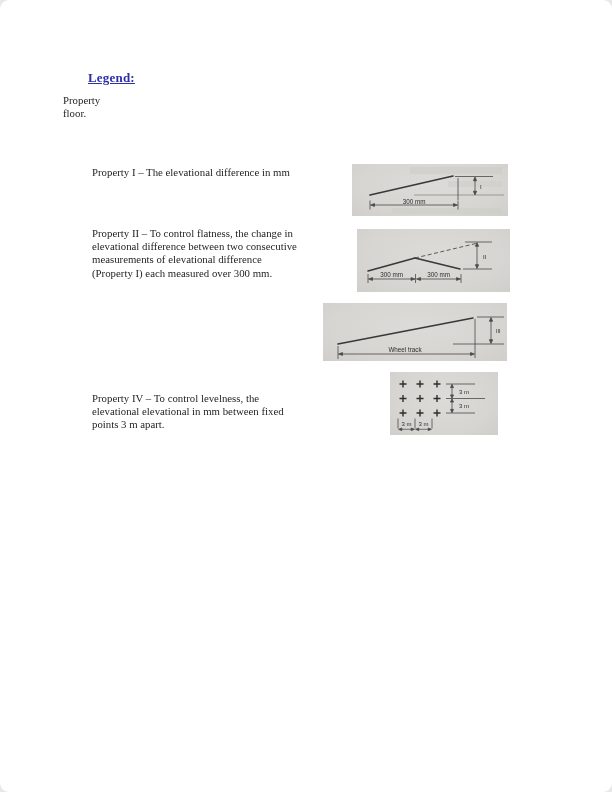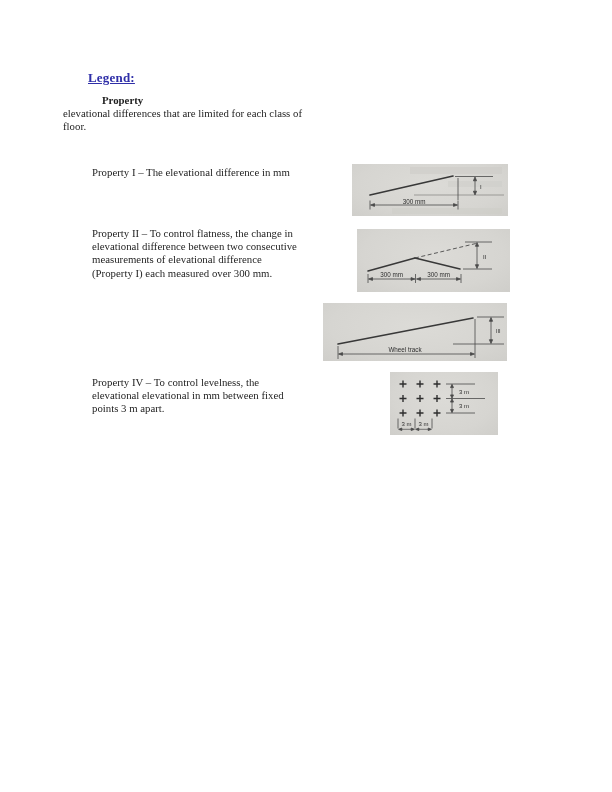--- a/index.html
+++ b/index.html
@@ -1,29 +1,29 @@
 <!DOCTYPE html>
 <html><head>
 <meta charset="utf-8">
 <style>
   html,body{margin:0;padding:0;background:#e8e8e8;}
   .page{
     position:relative;width:612px;height:792px;margin:0 auto;background:#ffffff;
-    font-family:"Liberation Serif","DejaVu Serif",serif;color:#1e1e1e;overflow:hidden;
+    font-family:"Liberation Serif","DejaVu Serif",serif;color:#1e1e1e;overflow:hidden;border-radius:9px;
   }
   .legend{
     position:absolute;left:88px;top:70px;font-size:13px;font-weight:bold;
     text-decoration:underline;color:#2e2ea8;letter-spacing:0.2px;
   }
   .textblock{position:absolute;font-size:10.8px;line-height:13.2px;}
   .intro{left:63px;top:94px;width:280px;}
-  .intro .head{font-weight:bold;margin-left:39px;}
+  .intro .head{font-weight:normal;}
   .prop{left:92px;width:268px;}
   .prop .plabel{font-weight:normal;}
-  .p1{top:166px;} .p2{top:227px;} .p3{top:310px;} .p4{top:376px;}
+  .p1{top:166px;} .p2{top:227px;} .p3{top:310px;} .p4{top:392px;}
   .line{white-space:nowrap;}
   .diagram{
     position:absolute;
     background:radial-gradient(ellipse at 50% 40%, #dcdbd7 0%, #d6d5d1 65%, #cfceca 100%);
   }
   .d1{left:352px;top:164px;width:156px;height:52px;}
   .d2{left:357px;top:229px;width:153px;height:63px;}
   .d3{left:323px;top:303px;width:184px;height:58px;}
   .d4{left:390px;top:372px;width:108px;height:63px;}
   .diagram svg{display:block;width:100%;height:100%;}
@@ -34,21 +34,20 @@
 </style>
 </head>
 <body>
 
 <div class="page">
 
   <div class="legend">Legend:</div>
 
   <div class="textblock intro">
     <div class="line head">Property</div>
-    <div class="line">elevational differences that are limited for each class of</div>
     <div class="line">floor.</div>
   </div>
 
   <div class="textblock prop p1">
     <div class="line"><span class="plabel">Property I</span><span> – The elevational difference in mm</span></div>
   </div>
 
   <div class="diagram d1">
     <svg viewBox="0 0 156 52">
       <g>

